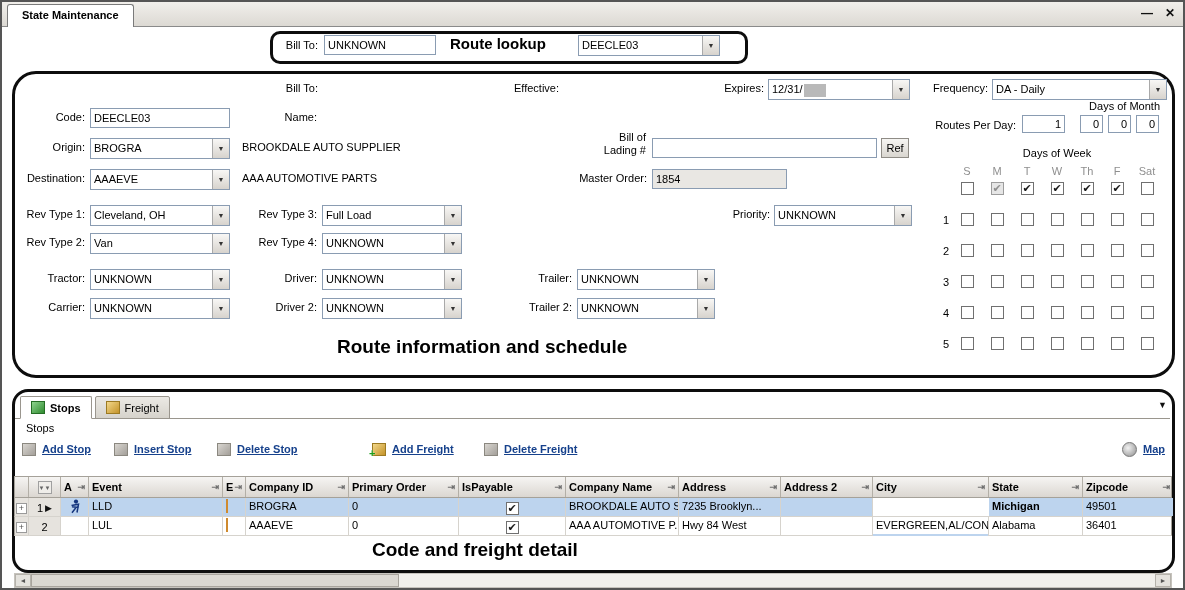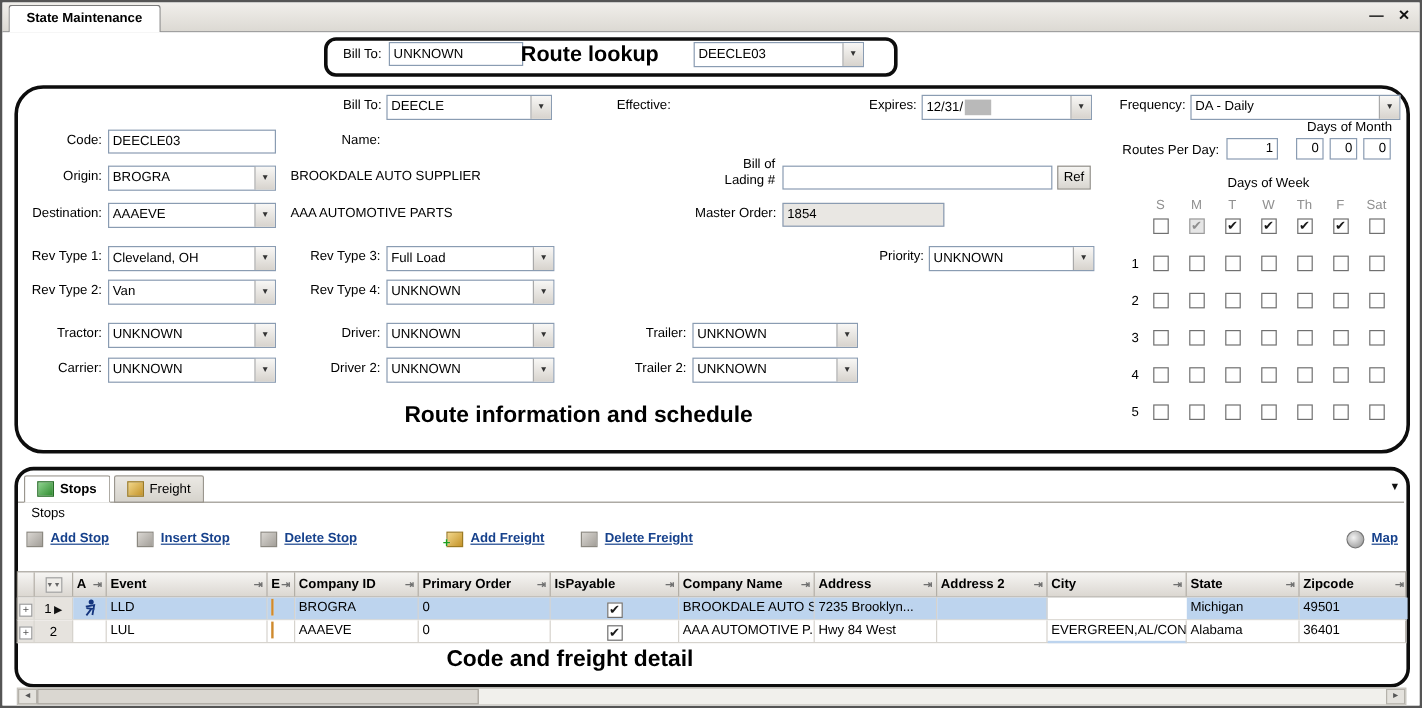--- a/index.html
+++ b/index.html
@@ -85,33 +85,29 @@
       <span>—</span>
       <span>✕</span>
     </div>
   </div>
 
   <div class="content">
 
     <div class="outline" style="left:268px; top:4px; width:478px; height:33px; border-radius:10px;"></div>
     <div class="flabel" style="left:246px; top:12px; width:70px;">Bill To:</div>
     <input class="tinput" style="left: 322px; top: 8px; width: 112px;" value="UNKNOWN">
-    <div class="annot" style="left:432px; top:8px; font-size:18px;text-align:center;">Route lookup</div>
+    <div class="annot" style="left:448px; top:8px; font-size:15px;text-align:center;">Route lookup</div>
     <div class="combo" style="left:576px; top:8px; width:142px;">
       <span class="cval">DEECLE03</span>
       <span class="cbtn">▼</span>
     </div>
 
     <div class="outline" style="left:10px; top:44px; width:1163px; height:307px; border-radius:24px;"></div>
 
     <div class="flabel" style="left:246px; top:55px; width:70px;">Bill To:</div>
-    <div class="combo" style="left:320px; top:52px; width:138px;">
-      <span class="cval">DEECLE</span>
-      <span class="cbtn">▼</span>
-    </div>
     <div class="flabel" style="left:495px; top:55px; width:62px;">Effective:</div>
     <div class="flabel" style="left:705px; top:55px; width:57px;">Expires:</div>
     <div class="combo" style="left:766px; top:52px; width:142px;">
       <span class="cval"><span>12/31/</span><span class="redact"></span></span>
       <span class="cbtn">▼</span>
     </div>
     <div class="flabel" style="left:918px; top:55px; width:68px;">Frequency:</div>
     <div class="combo" style="left:990px; top:52px; width:175px;">
       <span class="cval">DA - Daily</span>
       <span class="cbtn">▼</span>
@@ -399,21 +395,21 @@
         <div class="g-cell" style="width:23px;"><span class="note-ic"></span></div>
         <div class="g-cell" style="width:103px;">BROGRA</div>
         <div class="g-cell" style="width:110px;">0</div>
         <div class="g-cell cbcell" style="width:107px;">
             <span class="cb checked"></span>
           </div>
         <div class="g-cell" style="width:113px;">BROOKDALE AUTO S...</div>
         <div class="g-cell" style="width:102px;">7235 Brooklyn...</div>
         <div class="g-cell" style="width:92px;"></div>
         <div class="g-cell" style="width:116px;margin-top:36px;">GRAND RAPIDS,MI/</div>
-        <div class="g-cell" style="width:94px;">Michigan</div>
+        <div class="g-cell" style="width:94px;font-weight:bold;">Michigan</div>
         <div class="g-cell" style="width:90px; border-right:none;">49501</div>
       </div>
 
       <div class="g-row">
         <div class="g-cell g-sel" style="width:14px; padding:0;">
             <span class="expbox">+</span>
           </div>
         <div class="g-cell g-sel" style="width:32px;">
             <span>2</span>
           </div>

